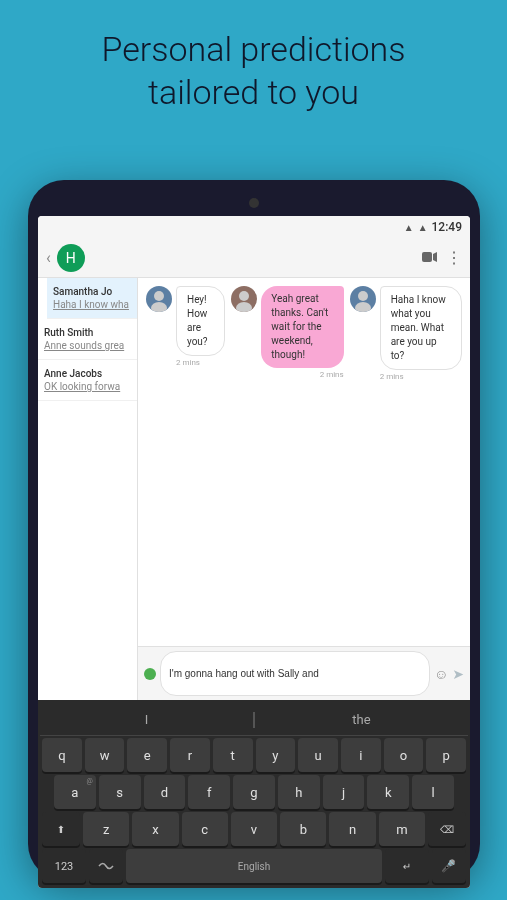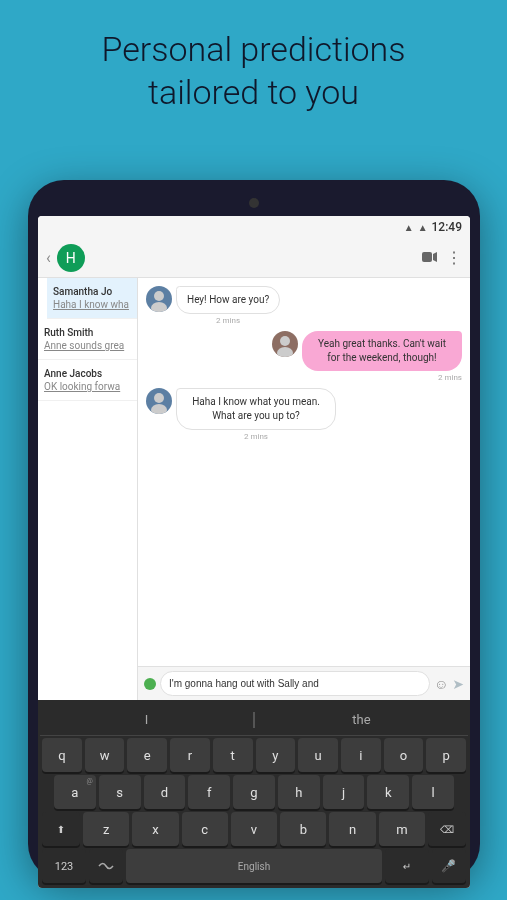--- a/index.html
+++ b/index.html
@@ -137,23 +137,22 @@
       display: flex;
       flex-direction: column;
       overflow: hidden;
     }
 
     .messages {
       flex: 1;
       overflow-y: auto;
       padding: 8px;
       display: flex;
-      flex-direction: column;
+      flex-direction: row;
       gap: 6px;
-      text-align: center;
     }
 
     .msg-row {
       display: flex;
       align-items: flex-start;
       gap: 4px;
     }
     .msg-row.incoming { flex-direction: row; }
     .msg-row.outgoing { flex-direction: row-reverse; }
 
@@ -212,21 +211,21 @@
       width: 12px;
       height: 12px;
       background: #4caf50;
       border-radius: 50%;
       flex-shrink: 0;
     }
     .input-field {
       flex: 1;
       border: 1px solid #e0e0e0;
       border-radius: 16px;
-      padding: 6px 8px;
+      padding: 16px 8px;
       font-size: 10px;
       background: white;
       color: #333;
       outline: none;
     }
     .emoji-btn {
       color: #888;
       font-size: 14px;
     }
     .send-btn {

